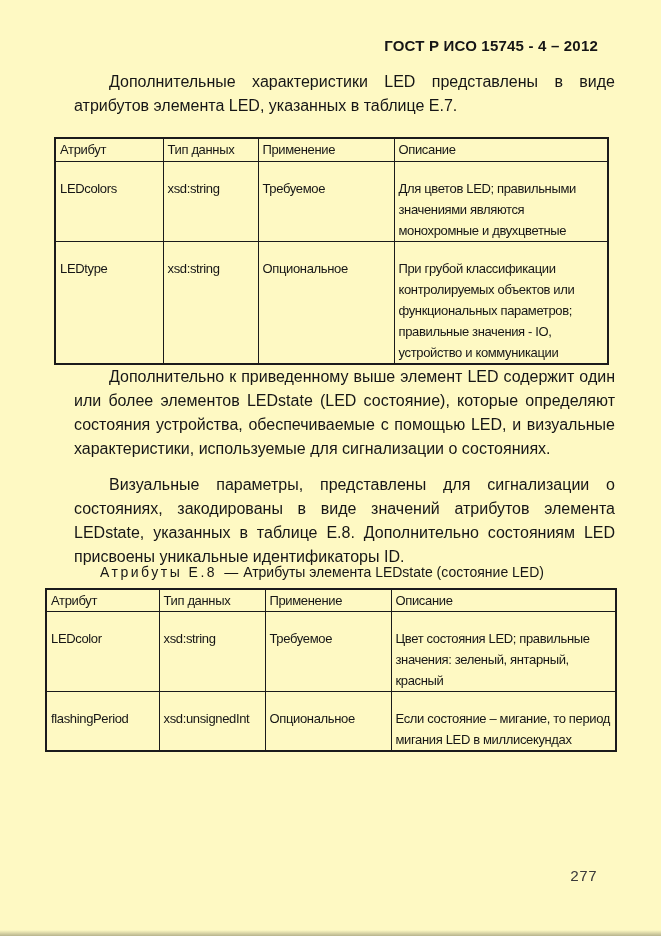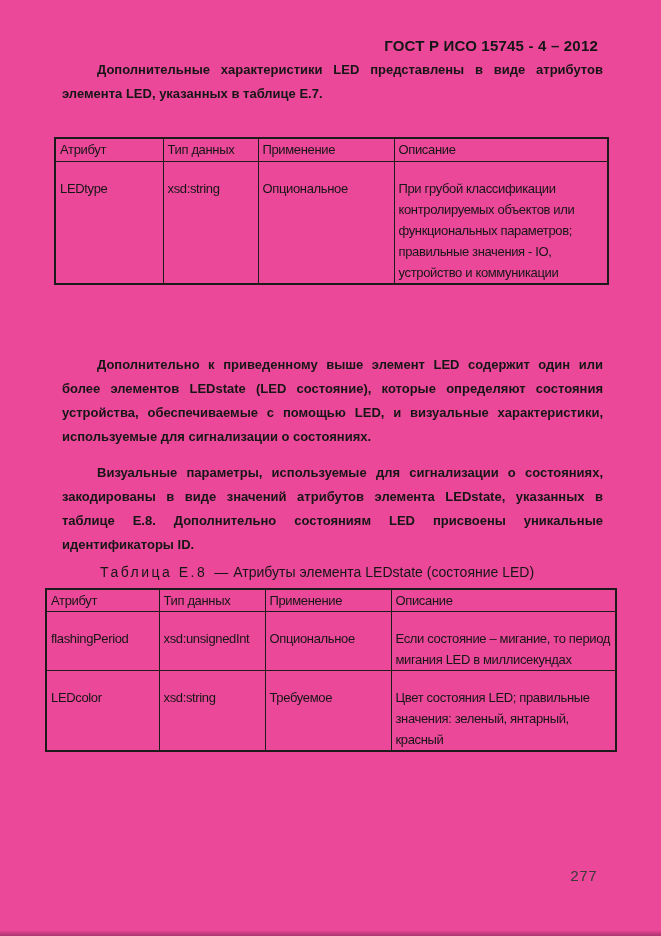--- a/index.html
+++ b/index.html
@@ -1,43 +1,42 @@
 <!DOCTYPE html>
 <html><head>
 <meta charset="utf-8">
 <style>
   html, body { margin: 0; padding: 0; background: #ededed; }
   .page {
     position: relative;
     width: 661px;
     height: 936px;
-    background: #ec4899;
+    background: #fef9c3;
     font-family: "Liberation Sans", sans-serif;
     color: #161616;
     overflow: hidden;
   }
   .doc-header {
     position: absolute;
     top: 37px;
     right: 63px;
     font-size: 15px;
     font-weight: bold;
     letter-spacing: 0.2px;
     white-space: nowrap;
   }
   .body-par {
     position: absolute;
     left: 62px;
     width: 541px;
-    margin: 0;
-    font-size: 13px;
+    margin: 12px;
+    font-size: 16px;
     line-height: 24px;
     text-align: justify;
     text-indent: 35px;
-    font-weight: bold;
   }
   .p1 { top: 58px; }
   .p2 { top: 353px; }
   .p3 { top: 461px; }
   .caption {
     position: absolute;
     left: 100px;
     font-size: 14px;
     white-space: nowrap;
   }
@@ -105,69 +104,77 @@
         <col style="width:136px">
         <col style="width:214px">
     </colgroup>
     <tbody>
         <tr class="head" style="height:23px">
       <th>Атрибут</th>
       <th>Тип данных</th>
       <th>Применение</th>
       <th>Описание</th>
     </tr>
+    <tr style="height:72px">
+      <td>LEDcolors</td>
+      <td>xsd:string</td>
+      <td>Требуемое</td>
+      <td class="desc">Для цветов LED; правильными
+значениями являются
+монохромные и двухцветные</td>
+    </tr>
     <tr style="height:109px">
       <td>LEDtype</td>
       <td>xsd:string</td>
       <td>Опциональное</td>
       <td class="desc">При грубой классификации
 контролируемых объектов или
 функциональных параметров;
 правильные значения - IO,
 устройство и коммуникации</td>
     </tr>
   </tbody>
     </table>
 
   <p class="body-par p2">Дополнительно к приведенному выше элемент LED содержит один или более элементов LEDstate (LED состояние), которые определяют состояния устройства, обеспечиваемые с помощью LED, и визуальные характеристики, используемые для сигнализации о состояниях.</p>
 
-  <p class="body-par p3">Визуальные параметры, используемые для сигнализации о состояниях, закодированы в виде значений атрибутов элемента LEDstate, указанных в таблице Е.8. Дополнительно состояниям LED присвоены уникальные идентификаторы ID.</p>
+  <p class="body-par p3">Визуальные параметры, представлены для сигнализации о состояниях, закодированы в виде значений атрибутов элемента LEDstate, указанных в таблице Е.8. Дополнительно состояниям LED присвоены уникальные идентификаторы ID.</p>
 
   <div class="caption cap2">
-    <span class="cap-label">Таблица Е.8</span><span class="cap-dash">—</span><span class="cap-title">Атрибуты элемента LEDstate (состояние LED)</span>
+    <span class="cap-label">Атрибуты Е.8</span><span class="cap-dash">—</span><span class="cap-title">Атрибуты элемента LEDstate (состояние LED)</span>
   </div>
 
   <table class="t t8">
     <colgroup>
       <col style="width:113px">
         <col style="width:106px">
         <col style="width:126px">
         <col style="width:225px">
     </colgroup>
     <tbody>
         <tr class="head" style="height:22px">
       <th>Атрибут</th>
       <th>Тип данных</th>
       <th>Применение</th>
       <th>Описание</th>
     </tr>
-    <tr style="height:50px">
-      <td>flashingPeriod</td>
-      <td>xsd:unsignedInt</td>
-      <td>Опциональное</td>
-      <td class="desc">Если состояние – мигание, то период
-мигания LED в миллисекундах</td>
-    </tr>
     <tr style="height:57px">
       <td>LEDcolor</td>
       <td>xsd:string</td>
       <td>Требуемое</td>
       <td class="desc">Цвет состояния LED; правильные
 значения: зеленый, янтарный,
 красный</td>
+    </tr>
+    <tr style="height:50px">
+      <td>flashingPeriod</td>
+      <td>xsd:unsignedInt</td>
+      <td>Опциональное</td>
+      <td class="desc">Если состояние – мигание, то период
+мигания LED в миллисекундах</td>
     </tr>
   </tbody>
     </table>
 
   <div class="page-number">277</div>
 
   <div class="page-bottom-shadow"></div>
 
 </div>
 

